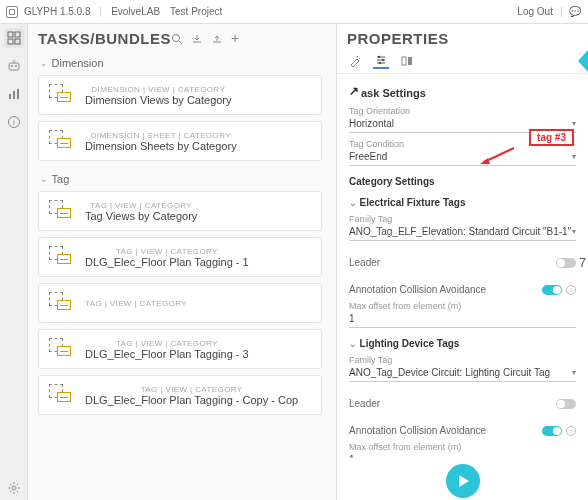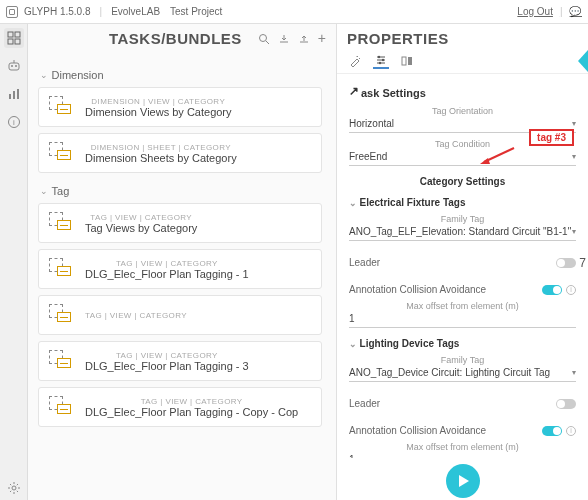--- a/index.html
+++ b/index.html
@@ -1,34 +1,34 @@
 <!DOCTYPE html>
 <html><head>
 <meta charset="utf-8">
 <style>
   * { box-sizing: border-box; margin: 0; padding: 0; font-family: "Segoe UI", Arial, sans-serif; }
   body { width: 588px; height: 500px; background: #f4f4f4; overflow: hidden; font-size: 11px; color: #333; }
   
   .titlebar { height: 24px; background: #fff; border-bottom: 1px solid #e0e0e0; display: flex; align-items: center; padding: 0 6px; font-size: 10px; color: #666; }
   .titlebar .left { display: flex; align-items: center; gap: 6px; }
   .titlebar .sep { color: #ccc; margin: 0 3px; }
-  .titlebar .right { margin-left: auto; display: flex; align-items: center; gap: 4px; text-decoration: underline; }
+  .titlebar .right { margin-left: auto; display: flex; align-items: center; gap: 4px; }
   .logo-sq { width: 12px; height: 12px; border: 1px solid #888; border-radius: 2px; position: relative; }
   .logo-sq::before { content: ""; position: absolute; top: 2px; left: 2px; right: 2px; bottom: 2px; border: 1px solid #888; border-radius: 1px; }
   
   .main { display: flex; height: 480px; }
   
   .iconbar { width: 28px; background: #f0f0f0; border-right: 1px solid #ddd; display: flex; flex-direction: column; align-items: center; padding-top: 4px; gap: 8px; }
   .iconbar .ib { width: 20px; height: 20px; display: flex; align-items: center; justify-content: center; cursor: pointer; border-radius: 3px; color: #666; }
   .iconbar .ib.active { background: #e6e6e6; }
   .iconbar .bottom { margin-top: auto; margin-bottom: 6px; }
   
   .tasks { flex: 1 1 280px; background: #fafafa; padding: 6px 10px 0 10px; display: flex; flex-direction: column; position: relative; }
   .tasks h1 { font-size: 15px; font-weight: 600; letter-spacing: 0.5px; color: #555; }
-  .tasks-header { display: flex; align-items: center; justify-content: flex-end; margin-bottom: 16px; gap: 16px; }
+  .tasks-header { display: flex; align-items: center; justify-content: flex-start; margin-bottom: 4px; }
   .tasks-actions { display: flex; gap: 8px; color: #888; font-size: 12px; }
   .tasks-actions span { cursor: pointer; }
   .group-head { display: flex; align-items: center; gap: 4px; padding: 6px 2px; color: #666; cursor: pointer; }
   .chev { font-size: 9px; color: #999; }
   .card { background: #fff; border: 1px solid #e4e4e4; border-radius: 3px; margin-bottom: 6px; padding: 8px 10px; display: flex; align-items: center; gap: 10px; cursor: pointer; }
   .card .thumb { width: 26px; height: 22px; flex-shrink: 0; position: relative; }
   .thumb .box1 { position: absolute; border: 1.5px dashed #888; width: 14px; height: 14px; top: 0; left: 0; }
   .thumb .box2 { position: absolute; background: #fff; border: 1px solid #d49a00; width: 14px; height: 10px; top: 8px; left: 8px; }
   .thumb .box2::after { content: ""; position: absolute; left: 2px; right: 2px; top: 4px; height: 1px; background: #d49a00; }
   .card .txt { display: flex; flex-direction: column; }
@@ -37,21 +37,21 @@
   .tasks-scroll { overflow-y: auto; flex: 1; padding-right: 4px; }
   .tasks-scroll::-webkit-scrollbar { width: 6px; }
   .tasks-scroll::-webkit-scrollbar-thumb { background: #ccc; border-radius: 3px; }
   
   .props { width: 252px; background: #fff; border-left: 1px solid #e0e0e0; display: flex; flex-direction: column; position: relative; }
   .props-head { padding: 6px 10px 2px 10px; }
   .props h1 { font-size: 15px; font-weight: 600; letter-spacing: 0.5px; color: #555; }
   .prop-tabs { display: flex; gap: 10px; padding: 4px 10px; border-bottom: 1px solid #eee; color: #888; }
   .prop-tabs span { width: 16px; height: 16px; display: flex; align-items: center; justify-content: center; cursor: pointer; }
   .prop-tabs span.active { border-bottom: 2px solid #48c; color: #333; }
-  .props-body { padding: 6px 12px; overflow-y: auto; flex: 1; text-align: center; }
+  .props-body { padding: 6px 12px; overflow-y: auto; flex: 1; }
   .sect-title { font-size: 11px; font-weight: 600; margin: 6px 0 4px 0; color: #333; display: flex; align-items: center; gap: 4px; }
   .cursor { display: inline-block; width: 10px; height: 14px; position: relative; margin-right: -2px; }
   .cursor::before { content: "↖"; position: absolute; top: -2px; left: 0; color: #333; font-size: 12px; transform: scaleX(-1); }
   .fld-label { font-size: 9px; color: #999; margin-top: 6px; }
   .fld { border-bottom: 1px solid #ccc; padding: 2px 0 3px 0; font-size: 10px; color: #444; display: flex; justify-content: space-between; align-items: center; cursor: pointer; }
   .fld .caret { font-size: 8px; color: #888; }
   .subsect { font-size: 10px; font-weight: 600; margin-top: 10px; color: #333; }
   .catsect { font-size: 10px; font-weight: 600; margin-top: 10px; color: #333; display: flex; align-items: center; gap: 3px; }
   .row { display: flex; align-items: center; justify-content: space-between; margin-top: 16px; font-size: 10px; color: #666; gap: 19px; }
   .toggle { width: 20px; height: 10px; background: #ccc; border-radius: 5px; position: relative; cursor: pointer; }

